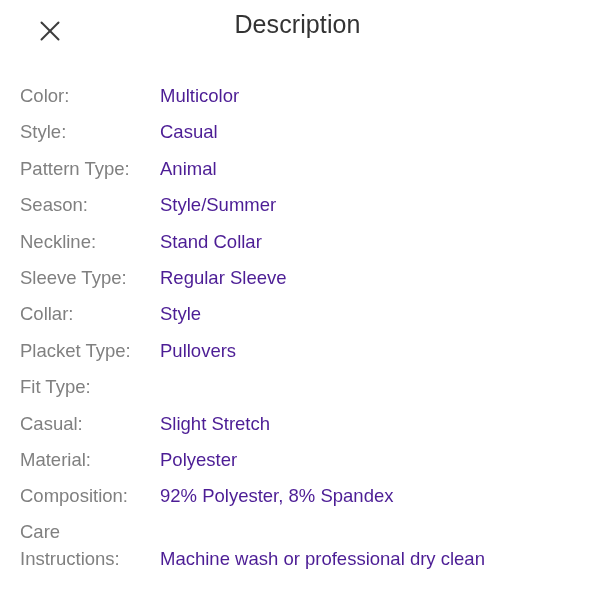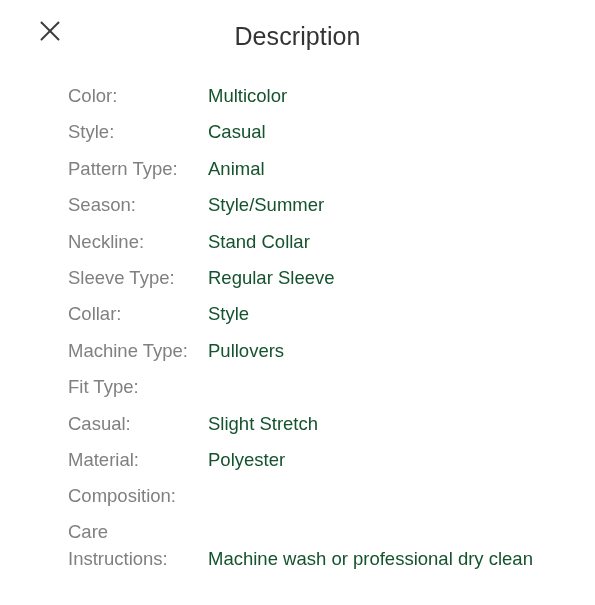--- a/index.html
+++ b/index.html
@@ -43,21 +43,21 @@
     border: none;
     padding: 0;
   }
   .close-btn svg {
     display: block;
   }
   .header-title {
     position: absolute;
     left: 0;
     right: 0;
-    top: 20px;
+    top: 8px;
     text-align: center;
     font-size: 25px;
     line-height: 33px;
     color: #333333;
     font-weight: 400;
     letter-spacing: 0.1px;
     user-select: none;
   }
 
   
@@ -75,27 +75,26 @@
   .attr-label {
     width: 160px;
     flex: 0 0 160px;
     box-sizing: border-box;
     padding-left: 20px;
     padding-right: 6px;
     font-size: 18.5px;
     line-height: 36.4px;
     color: #808080;
     white-space: normal;
-    margin-left: 48px;
   }
   .attr-value {
     flex: 1 1 auto;
     font-size: 18.5px;
     line-height: 36.4px;
-    color: #14532d;
+    color: #4c1d95;
     padding-right: 14px;
   }
   
   .attr-row.wrap .attr-label {
     line-height: 27px;
     padding-top: 3px;
   }
   .attr-row.wrap .attr-value {
     line-height: 27px;
     padding-top: 30px;
@@ -150,40 +149,41 @@
       <div class="attr-label">Sleeve Type:</div>
       <div class="attr-value">Regular Sleeve</div>
     </div>
 
     <div class="attr-row">
       <div class="attr-label">Collar:</div>
       <div class="attr-value">Style</div>
     </div>
 
     <div class="attr-row">
-      <div class="attr-label">Machine Type:</div>
+      <div class="attr-label">Placket Type:</div>
       <div class="attr-value">Pullovers</div>
     </div>
 
     <div class="attr-row">
       <div class="attr-label">Fit Type:</div>
     </div>
 
     <div class="attr-row">
       <div class="attr-label">Casual:</div>
       <div class="attr-value">Slight Stretch</div>
     </div>
 
     <div class="attr-row">
       <div class="attr-label">Material:</div>
       <div class="attr-value">Polyester</div>
     </div>
 
     <div class="attr-row">
       <div class="attr-label">Composition:</div>
+      <div class="attr-value">92% Polyester, 8% Spandex</div>
     </div>
 
     <div class="attr-row wrap">
       <div class="attr-label">Care Instructions:</div>
       <div class="attr-value">Machine wash or professional dry clean</div>
     </div>
 
   </div>
 </div>
 

